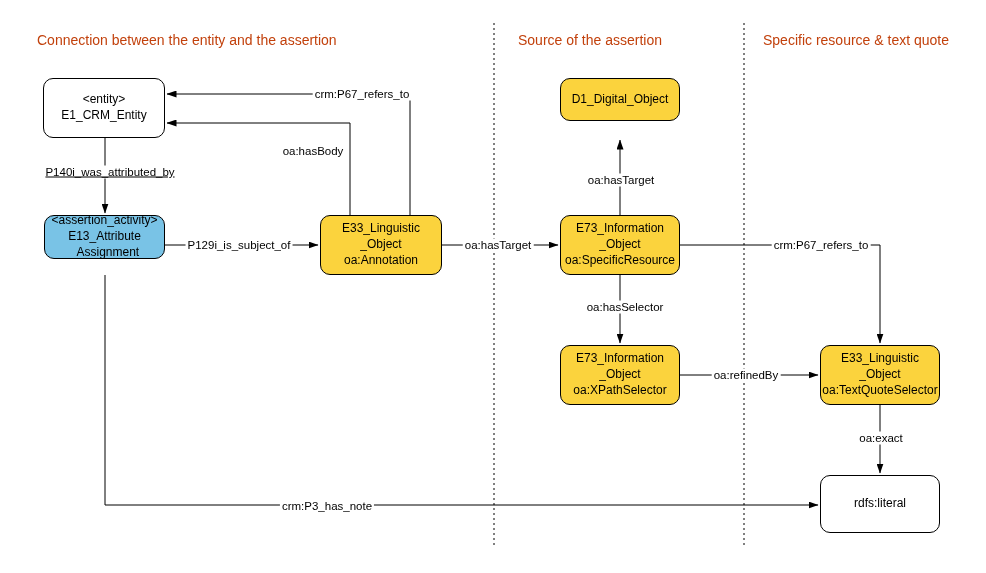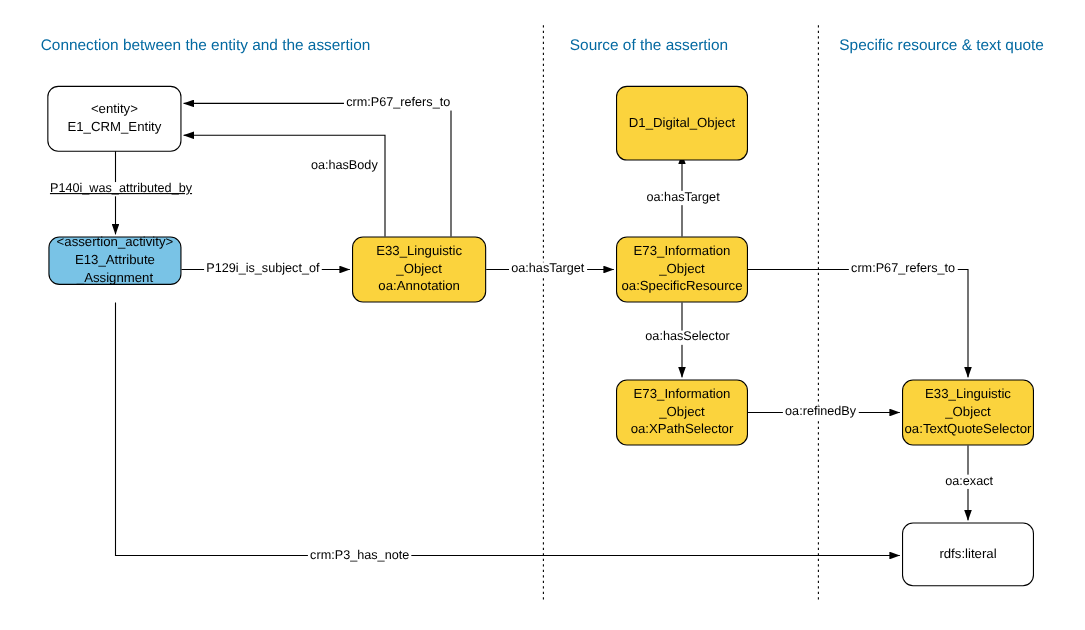--- a/index.html
+++ b/index.html
@@ -16,21 +16,21 @@
     overflow: hidden;
   }
   .edges-svg {
     position: absolute;
     left: 0; top: 0;
     width: 986px; height: 573px;
   }
   .region-title {
     position: absolute;
     font-size: 14px;
-    color: #0369a1;
+    color: #c2410c;
     white-space: nowrap;
     line-height: 14px;
   }
   .node {
     position: absolute;
     box-sizing: border-box;
     border: 1px solid #000;
     border-radius: 10px;
     display: flex;
     align-items: center;
@@ -90,21 +90,21 @@
 E1_CRM_Entity</div>
 
   <div class="node" style="left: 44px; top: 215px; width: 121px; height: 44px; background-color: rgb(121, 195, 230);">&lt;assertion_activity&gt;
 E13_Attribute
 _Assignment</div>
 
   <div class="node" style="left: 320px; top: 215px; width: 122px; height: 60px; background-color: rgb(251, 211, 61);">E33_Linguistic
 _Object
 oa:Annotation</div>
 
-  <div class="node" style="left: 560px; top: 78px; width: 120px; height: 68px; background-color: rgb(251, 211, 61);">D1_Digital_Object</div>
+  <div class="node" style="left: 560px; top: 78px; width: 120px; height: 43px; background-color: rgb(251, 211, 61);">D1_Digital_Object</div>
 
   <div class="node" style="left: 560px; top: 215px; width: 120px; height: 60px; background-color: rgb(251, 211, 61);">E73_Information
 _Object
 oa:SpecificResource</div>
 
   <div class="node" style="left: 560px; top: 345px; width: 120px; height: 60px; background-color: rgb(251, 211, 61);">E73_Information
 _Object
 oa:XPathSelector</div>
 
   <div class="node" style="left: 820px; top: 345px; width: 120px; height: 60px; background-color: rgb(251, 211, 61);">E33_Linguistic

